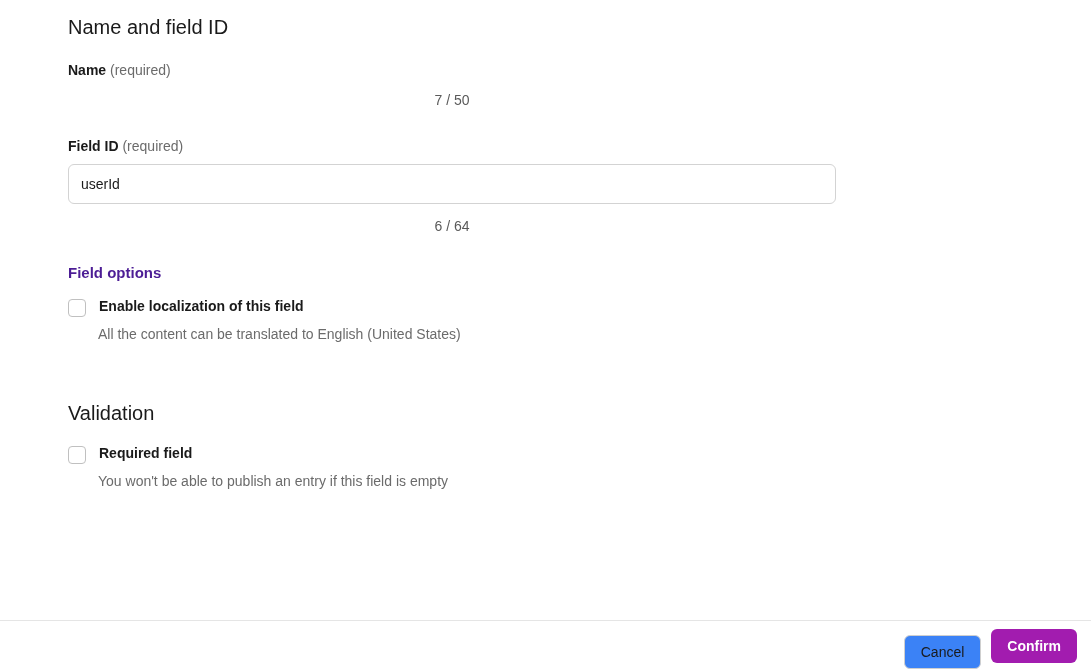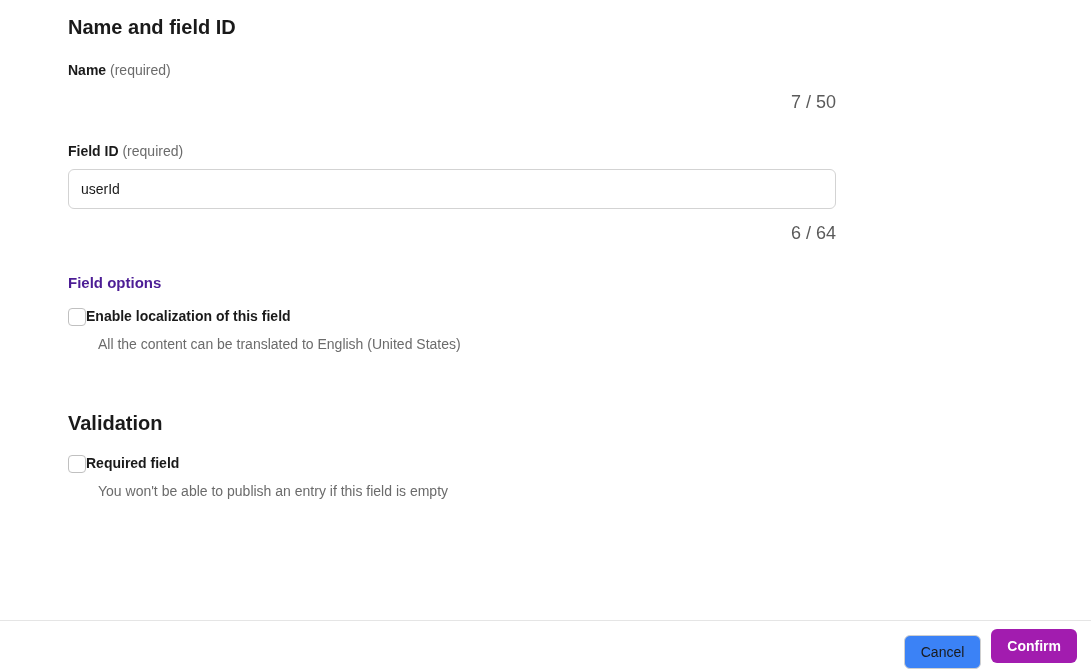--- a/index.html
+++ b/index.html
@@ -16,21 +16,21 @@
       height: 620px;
       overflow-y: scroll;
       padding: 0;
     }
     .main {
       padding: 14px 0 60px 68px;
       width: 836px;
     }
     h2.section-title {
       font-size: 20px;
-      font-weight: 700;
+      font-weight: 400;
       color: #1a1a1a;
       margin-bottom: 22px;
       line-height: 1.3;
     }
     h2.section-title.settings { margin-top: 48px; margin-bottom:14px;}
     h2.section-title.validation { margin-top: 56px; margin-bottom:18px;}
 
     .field-group { margin-bottom: 30px; }
     .field-label {
       font-size: 14px;
@@ -48,37 +48,37 @@
       height: 40px;
       padding: 0 12px;
       font-size: 14px;
       color: #1a1a1a;
       border: 1px solid #d3d3d3;
       border-radius: 6px;
       outline: none;
       background: #fff;
     }
     .char-count {
-      font-size: 18px;
+      font-size: 14px;
       color: #5a5a5a;
-      text-align: right;
+      text-align: center;
       margin-top: 14px;
     }
 
     .sub-heading {
       font-size: 15px;
       font-weight: 600;
       color: #4c1d95;
       margin-bottom: 16px;
     }
 
     .checkbox-row {
       display: flex;
-      align-items: flex-start;
-      gap: 0;
+      align-items: flex-end;
+      gap: 13px;
       margin-bottom: 8px;
     }
     .checkbox {
       width: 18px;
       height: 18px;
       border: 1.5px solid #c0c0c0;
       border-radius: 4px;
       background: #fff;
       flex-shrink: 0;
       cursor: pointer;

